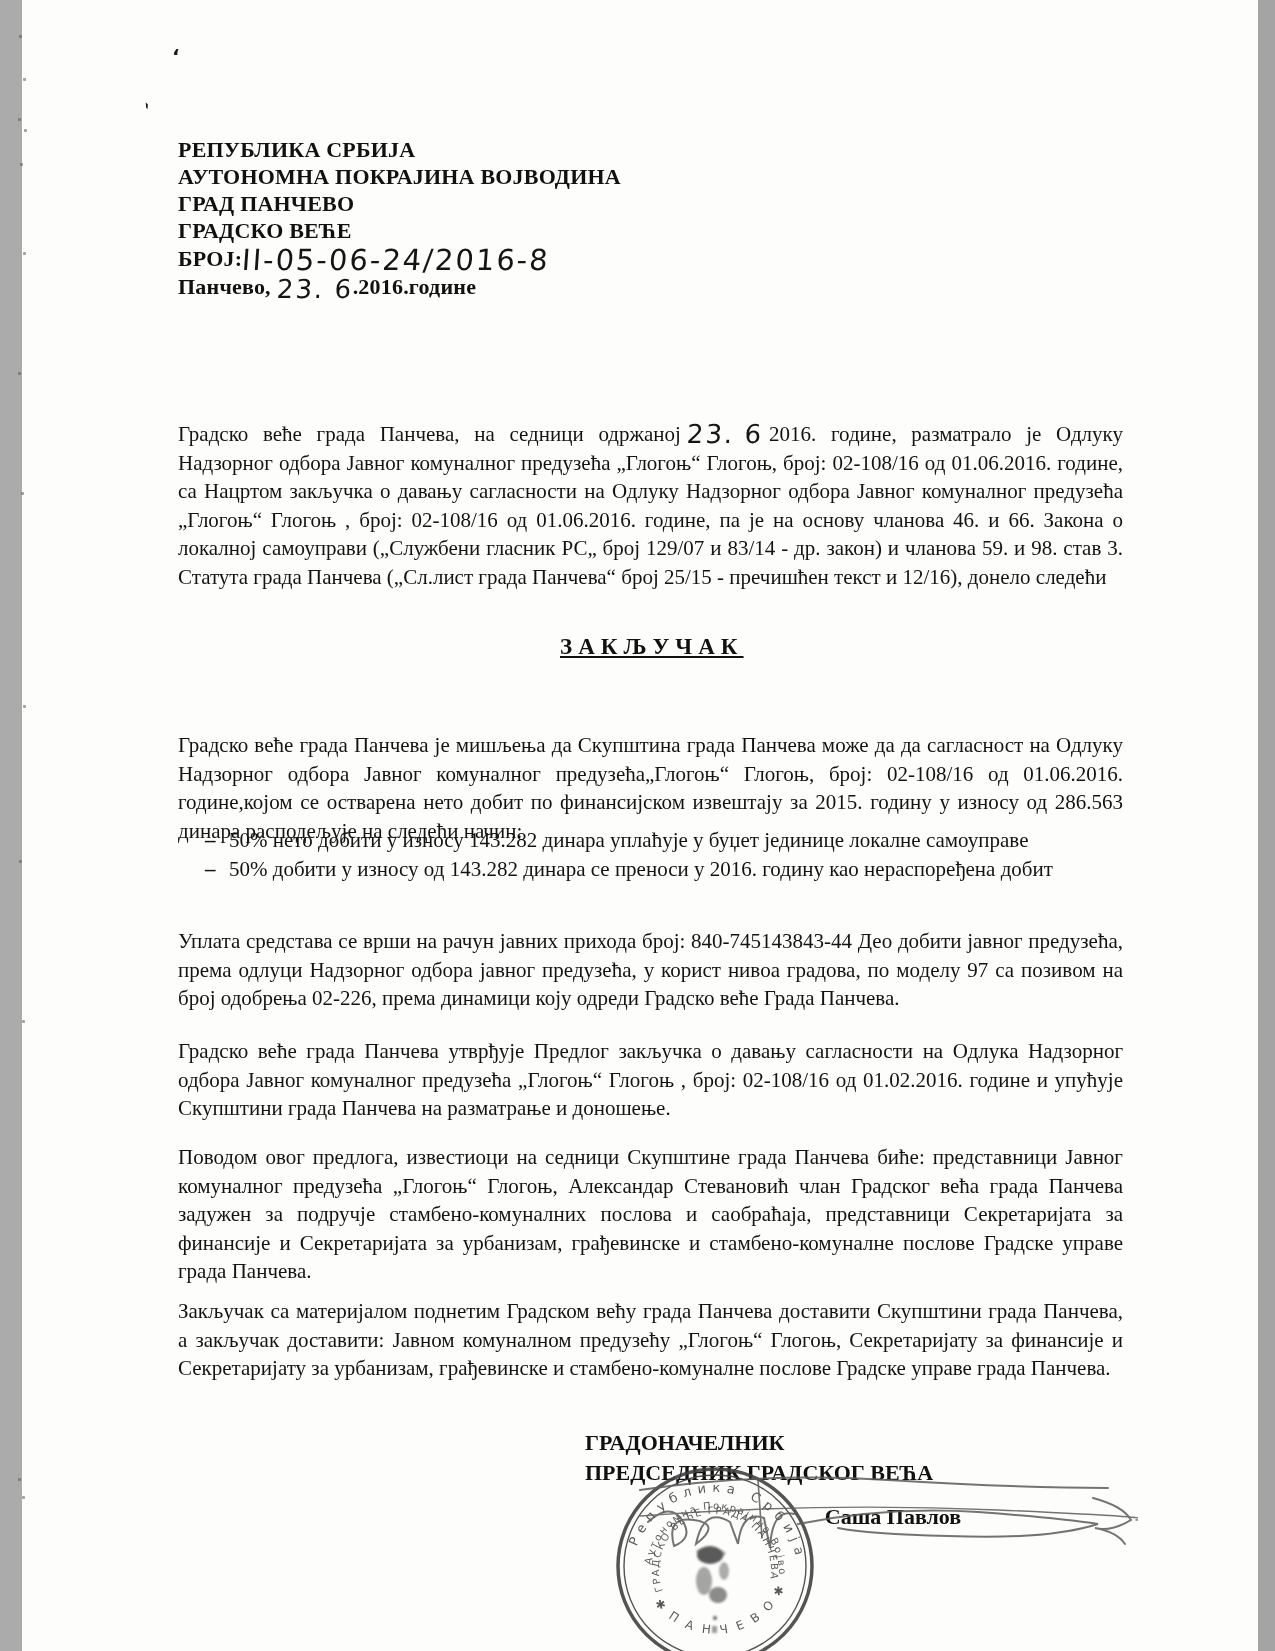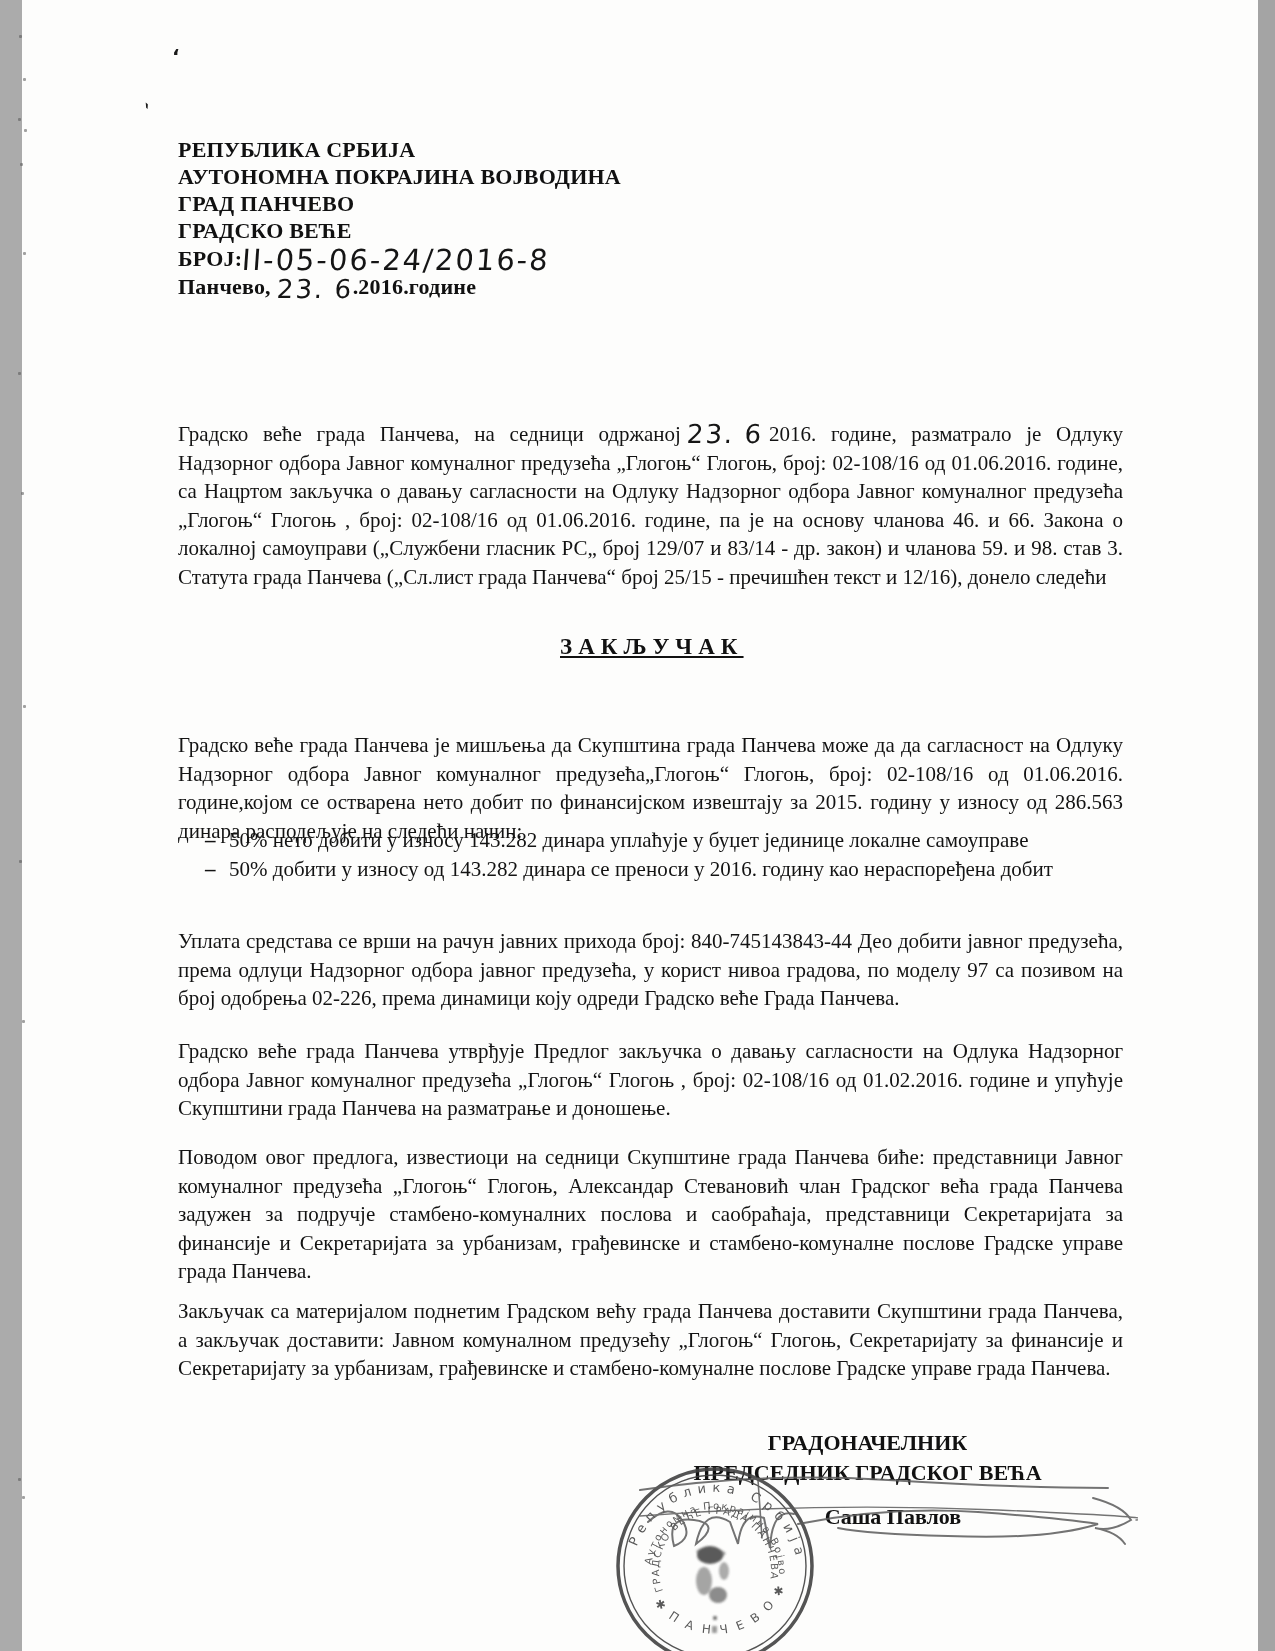--- a/index.html
+++ b/index.html
@@ -19,21 +19,21 @@
   .handwrite.small{font-size:26px;}
 
   .para{position:absolute;left:178px;width:945px;font-size:21px;line-height:28.5px;text-align:justify;color:#131313;}
   .bullets{position:absolute;left:178px;width:945px;font-size:21px;line-height:28.5px;color:#131313;}
   .bullet-row{display:flex;}
   .bullet-dash{width:24px;margin-left:27px;flex:0 0 auto;font-weight:700;}
   .bullet-text{flex:1;}
 
   .doc-title{position:absolute;left:560px;top:634px;font-weight:700;font-size:23px;letter-spacing:6px;white-space:nowrap;text-decoration:underline;}
 
-  .sig-block{position:absolute;left:585px;top:1428px;width:565px;text-align:center;font-weight:700;font-size:22px;line-height:30px;}
+  .sig-block{position:absolute;left:585px;top:1428px;width:565px;font-weight:700;font-size:22px;line-height:30px;}
   .sig-name{position:absolute;left:768px;top:1504px;width:250px;text-align:center;font-weight:700;font-size:22px;}
 
   .stamp{position:absolute;left:612px;top:1463px;}
   .stamp text{fill:#3d3d3d;font-family:"DejaVu Sans",sans-serif;}
   .squiggle{position:absolute;left:638px;top:1458px;}
 
   .inline-hw{margin:0 6px;}
 </style>
 </head>
 <body>

